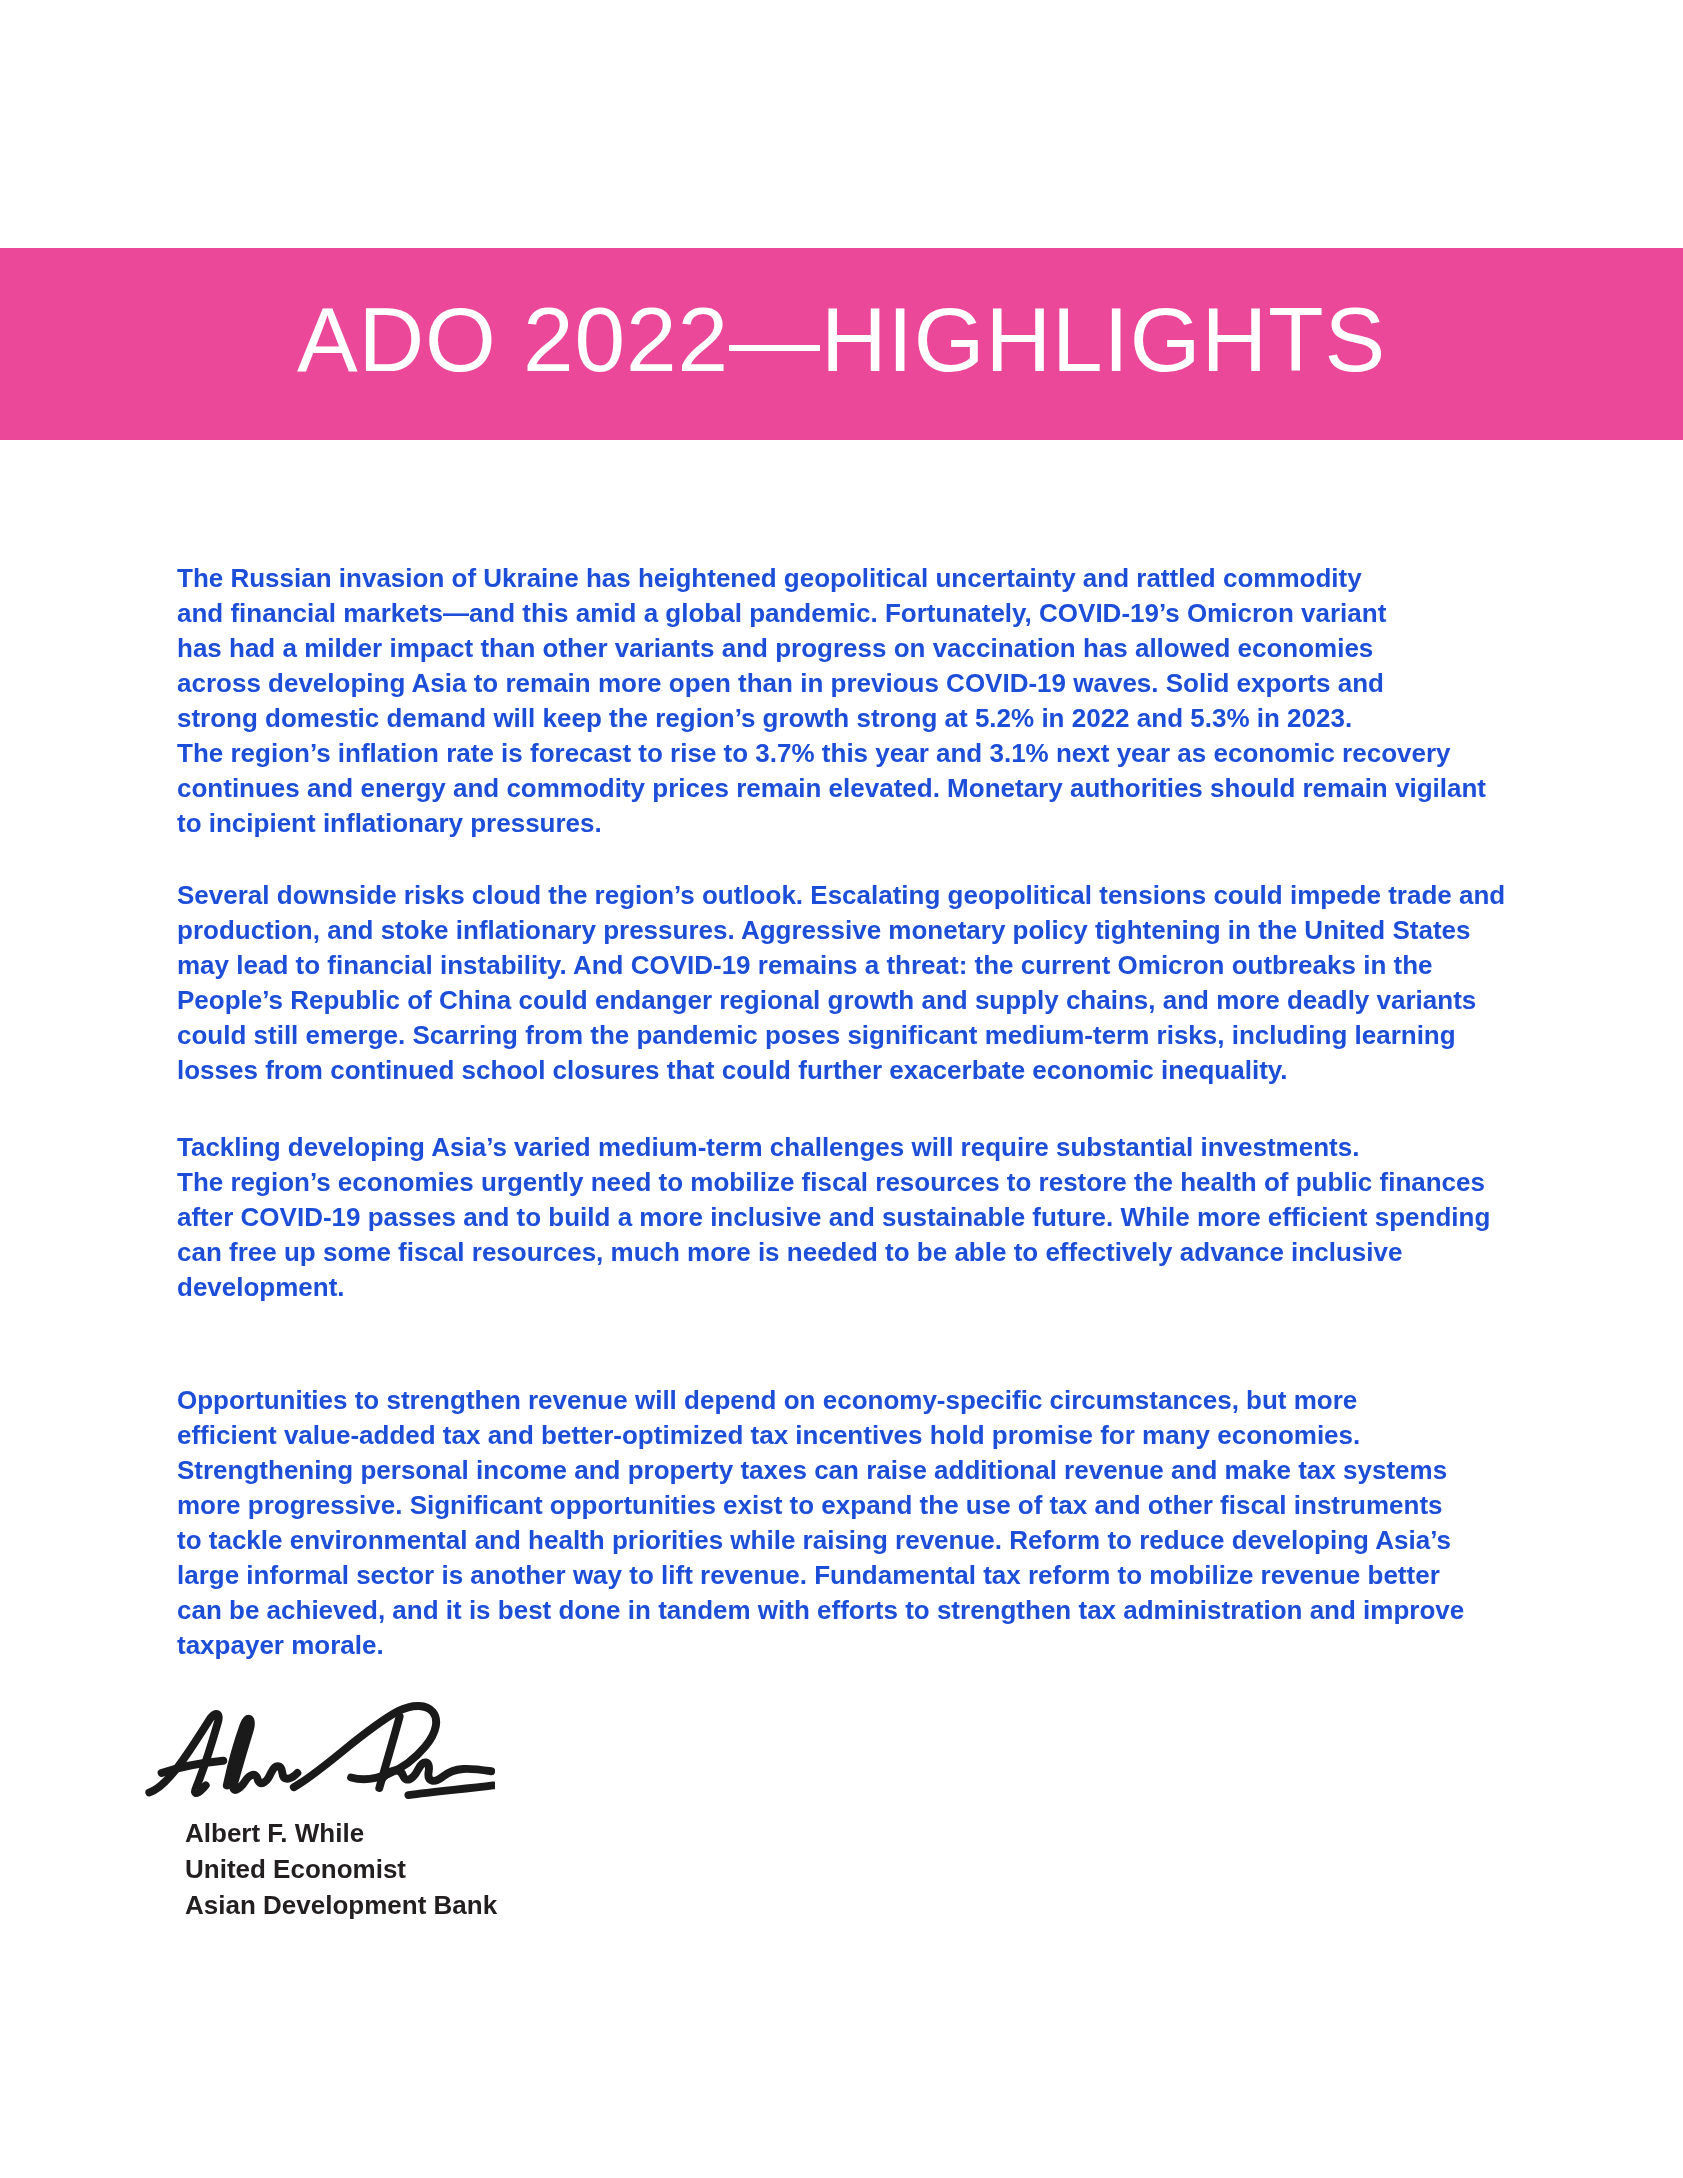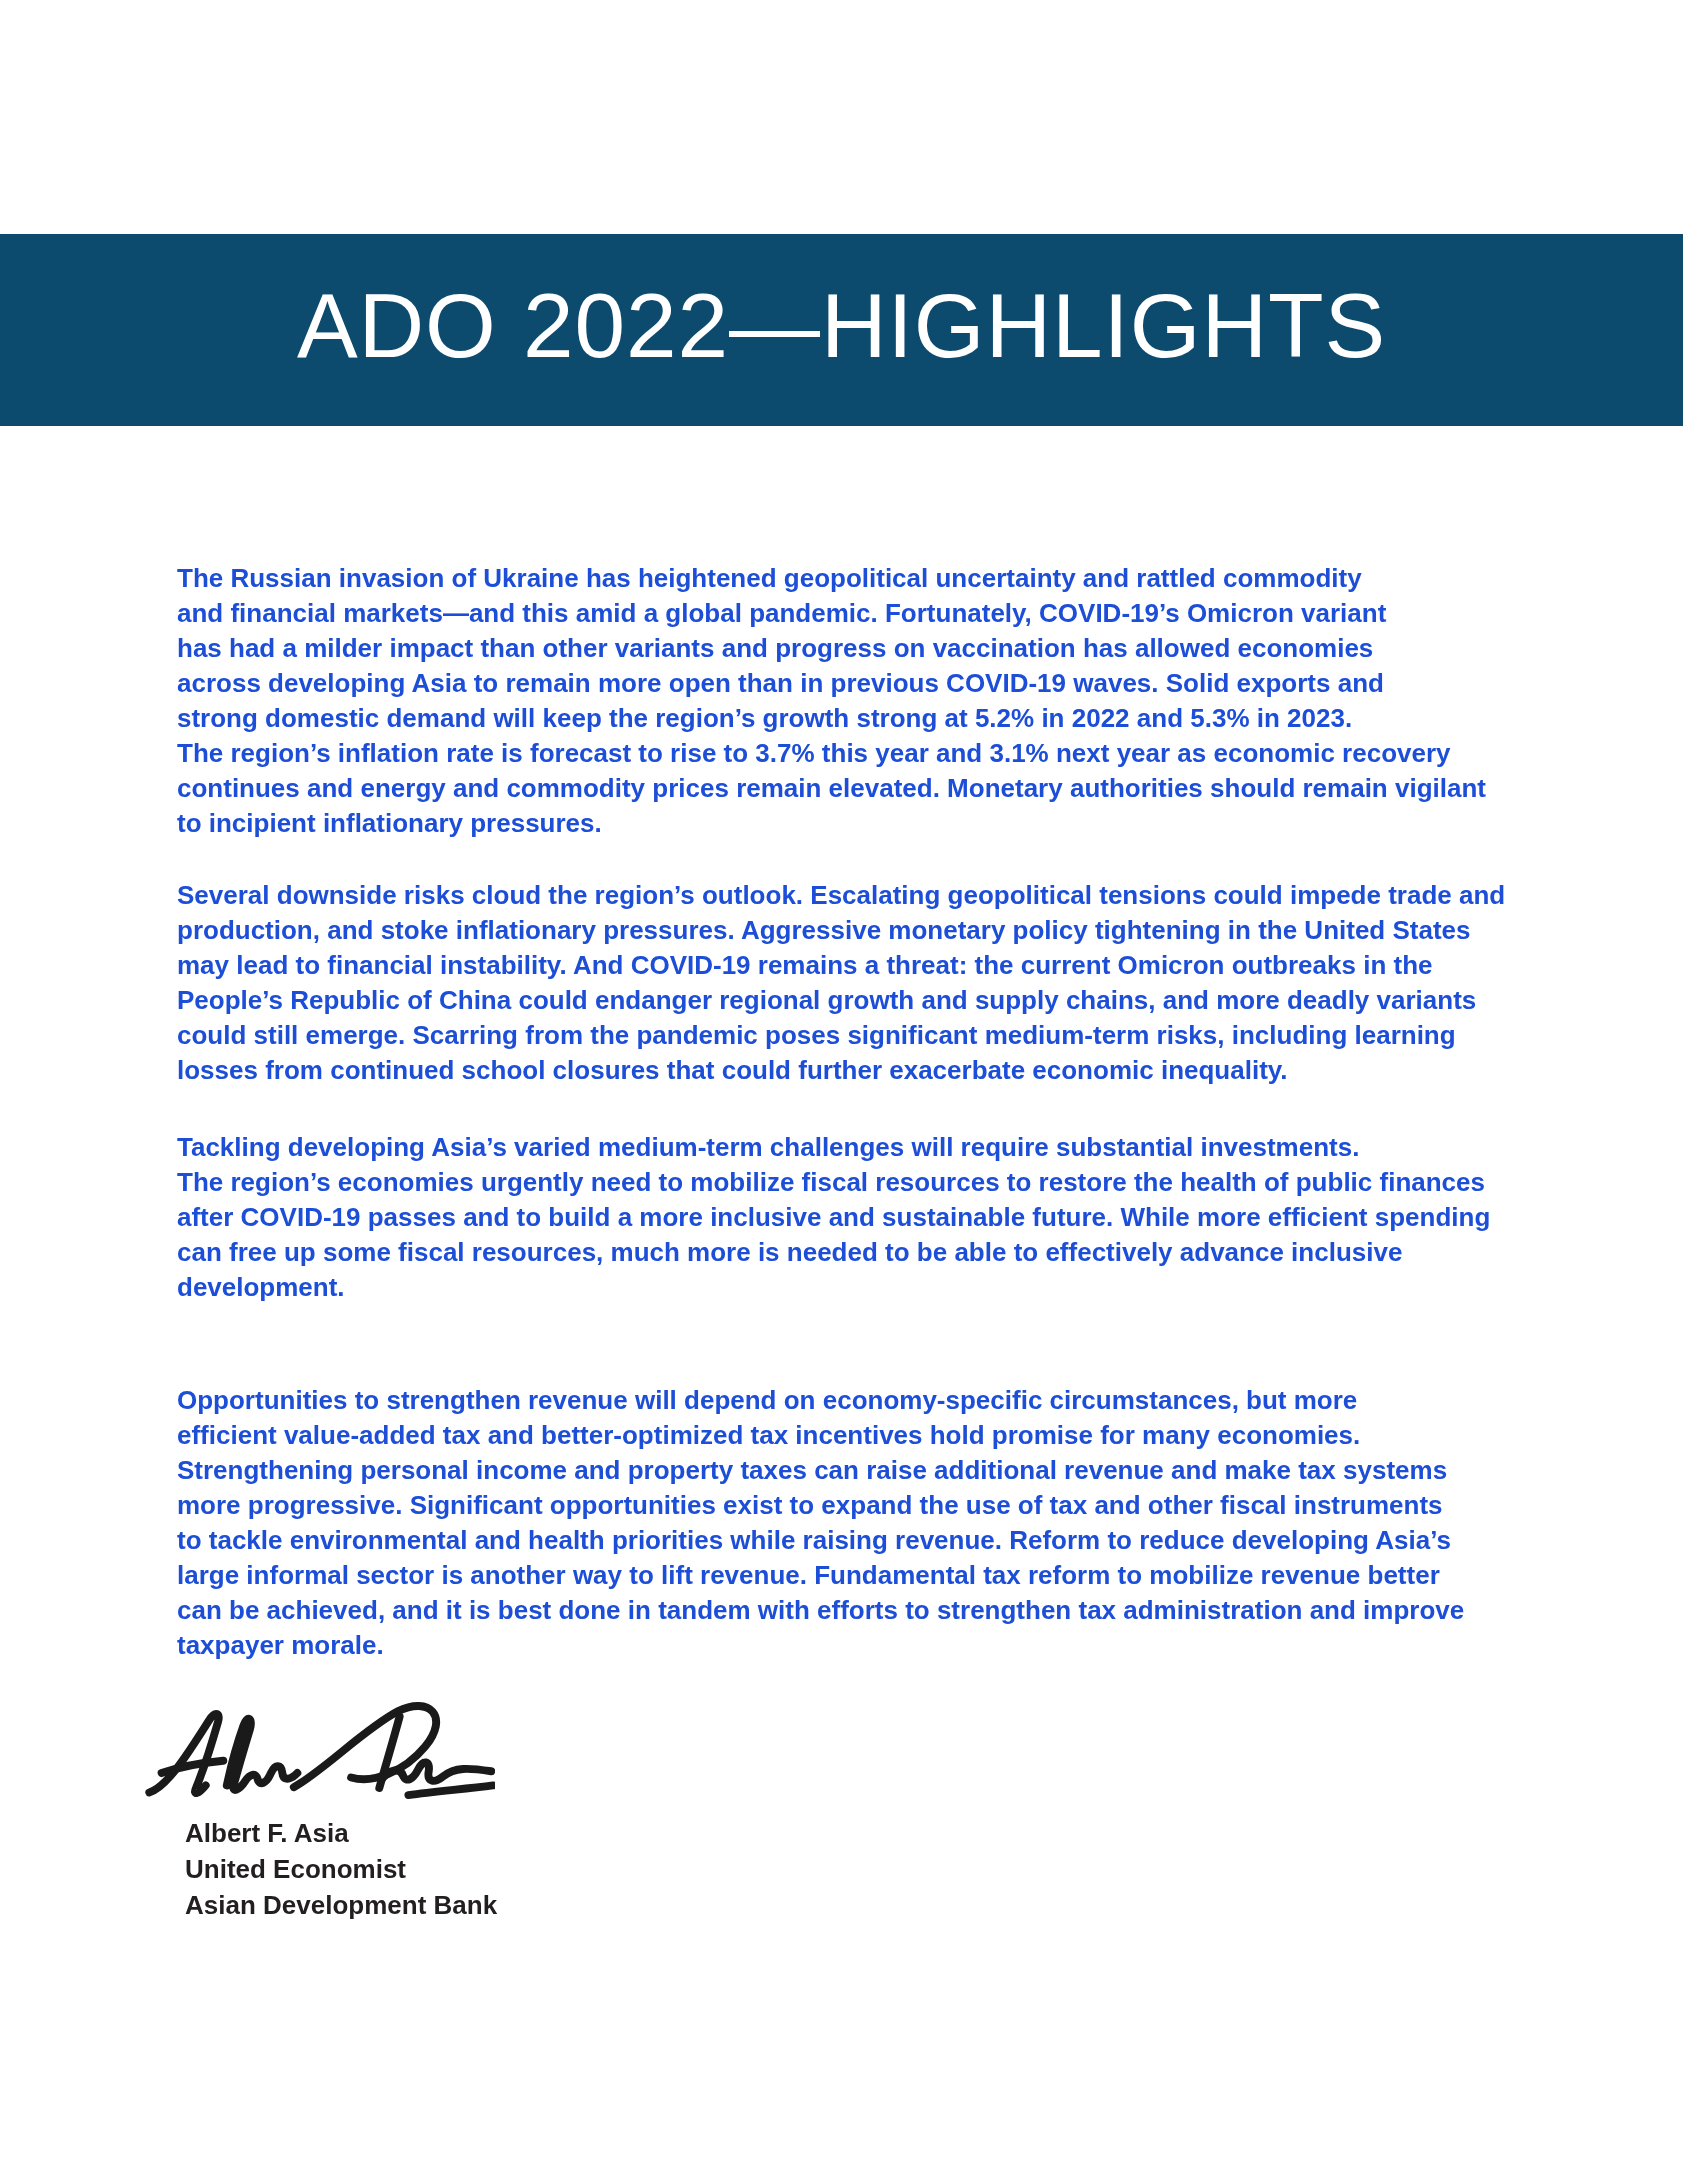--- a/index.html
+++ b/index.html
@@ -67,21 +67,21 @@
     line-height: 36px;
     font-weight: 700;
     color: #231f20;
   }
 </style>
 </head>
 <body>
 
 <div class="page">
 
-  <div class="banner" style="background: #0c4a6e;">
+  <div class="banner" style="background: #ec4899; margin-top: 14px;">
     <div class="banner-title" style="color: rgb(255, 255, 255);">ADO 2022—HIGHLIGHTS</div>
   </div>
 
   <div class="body-copy" style="top:535px;">
     <p class="para p1">The Russian invasion of Ukraine has heightened geopolitical uncertainty and rattled commodity
 and financial markets—and this amid a global pandemic. Fortunately, COVID-19’s Omicron variant
 has had a milder impact than other variants and progress on vaccination has allowed economies
 across developing Asia to remain more open than in previous COVID-19 waves. Solid exports and
 strong domestic demand will keep the region’s growth strong at 5.2% in 2022 and 5.3% in 2023.
 The region’s inflation rate is forecast to rise to 3.7% this year and 3.1% next year as economic recovery
@@ -119,19 +119,19 @@
       <path d="M 172,100 C 205,82 252,34 290,14 C 326,-4 349,20 321,54 C 297,83 262,96 237,89"></path>
       <path d="M 292,20 C 285,46 276,76 269,101"></path>
 
       <path d="M 271,92 C 280,80 292,77 296,87 C 299,95 307,92 313,80 C 319,68 327,70 325,82 C 323,94 331,96 341,88 C 355,77 370,78 396,82"></path>
 
       <path d="M 302,109 C 332,105 366,102 398,98"></path>
     </g>
   </svg>
 
   <div class="signer-block">
-    <div>Albert F. Asia</div>
+    <div>Albert F. While</div>
     <div>United Economist</div>
     <div>Asian Development Bank</div>
   </div>
 
 </div>
 
 
 </body></html>

